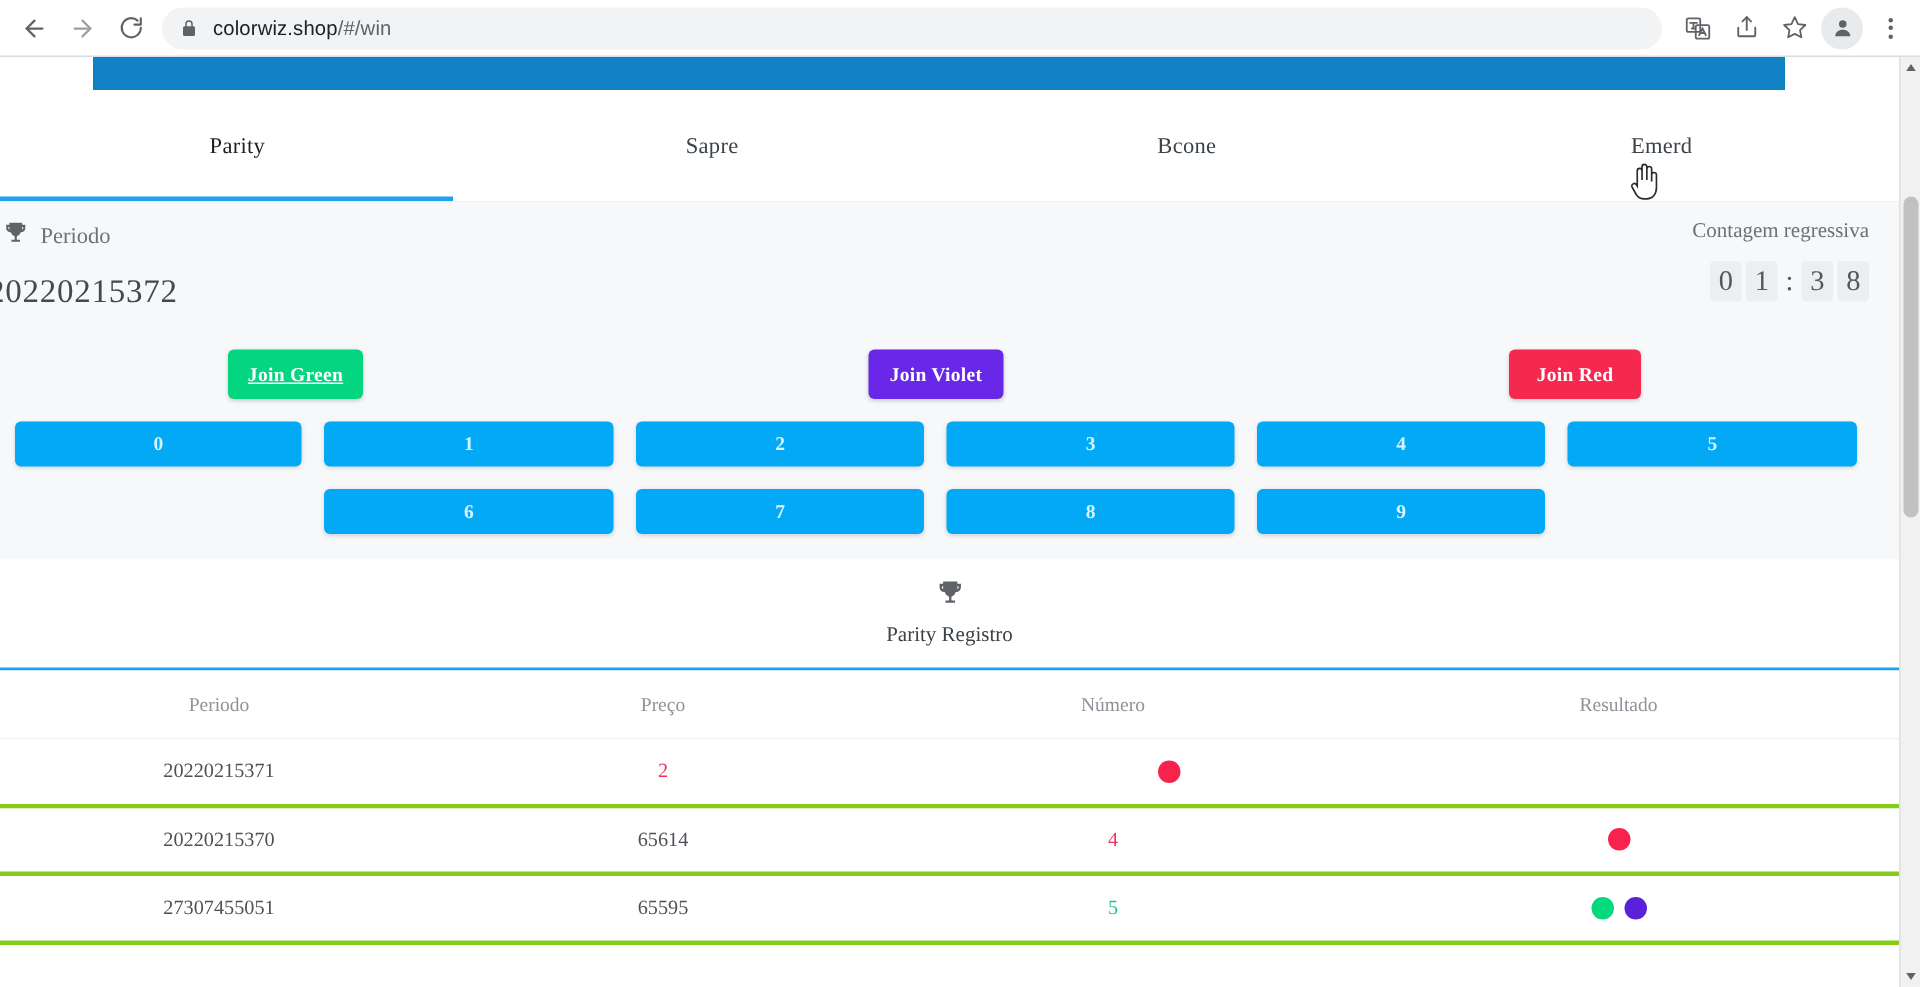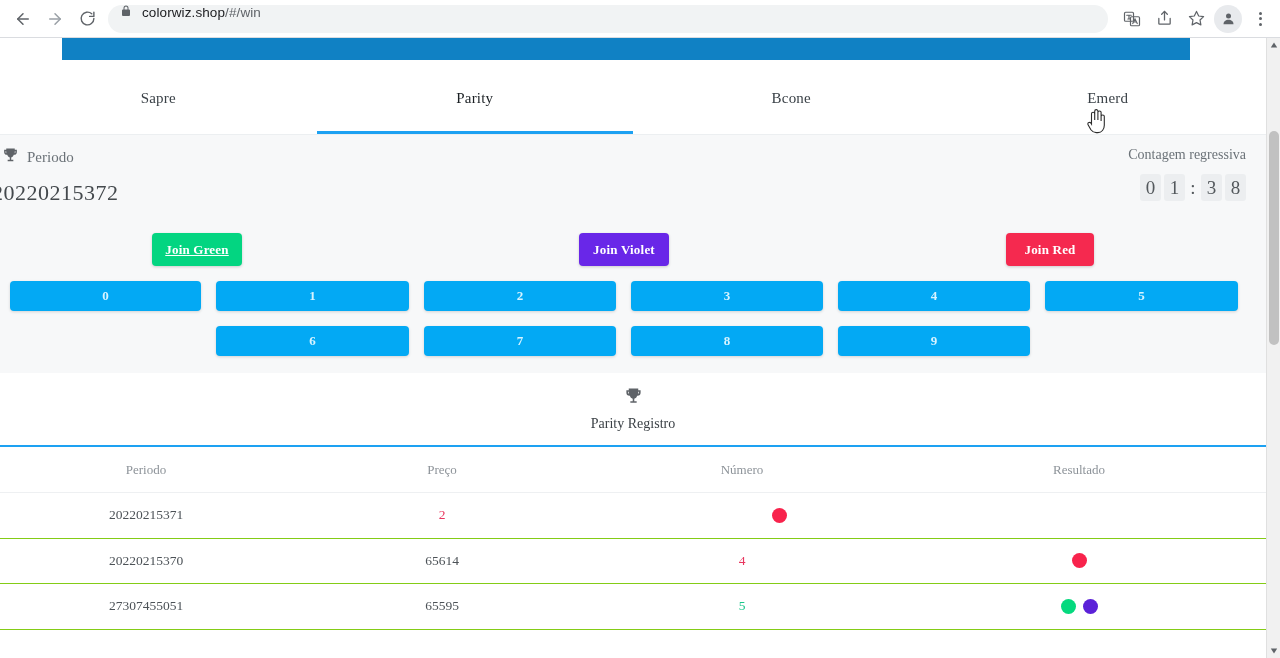--- a/index.html
+++ b/index.html
@@ -20,21 +20,21 @@
   .nav-btns { display: flex; align-items: center; padding-left: 8px; gap: 2px; }
   .nav-btn {
     width: 30px; height: 30px; border-radius: 50%;
     display: flex; align-items: center; justify-content: center;
     color: #5f6368;
   }
   .nav-btn svg { display: block; }
   .omnibox {
     flex: 1; height: 28px; margin: 0 10px 0 6px;
     background: #f1f3f4; border-radius: 14px;
-    display: flex; align-items: flex-start; padding: 0 12px;
+    display: flex; align-items: center; padding: 0 12px;
     max-width: 1000px;
   }
   .omnibox .lock { margin-right: 10px; color: #5f6368; display:flex; }
   .url-text {
     font-family: "Liberation Sans", sans-serif;
     font-size: 13.5px; color: #202124; letter-spacing: .1px;
   }
   .url-text .dim { color: #5f6368; }
   .chrome-icons { display: flex; align-items: center; gap: 4px; padding-right: 6px; }
   .chrome-icon {
@@ -139,21 +139,21 @@
     display: flex; flex-direction: column; align-items: center;
     justify-content: center; gap: 6px;
     border-bottom: 2px solid #1da1f2;
   }
   .registro-title { font-size: 14px; color: #3c4247; }
 
   
   .reg-table { position: absolute; top: 409px; left: 0; width: 1266px; }
   .reg-row {
     display: flex; height: 45.5px; align-items: center;
-    border-bottom: 1px solid #84cc16; background: #ffffff;
+    border-bottom: 3px solid #84cc16; background: #ffffff;
   }
   .reg-row.head { height: 46px; border-bottom: 1px solid #eef0f2; }
   .cell { text-align: center; font-size: 13.5px; color: #4c5257; }
   .c-periodo { width: 292px; }
   .c-preco   { width: 300px; }
   .c-numero  { width: 300px; }
   .c-result  { width: 374px; }
   .reg-row.head .cell { font-size: 13px; color: #8d9399; }
   .num-red { color: #e8365e; }
   .num-green { color: #1bc68a; }
@@ -252,25 +252,25 @@
     </div>
   </div>
 </div>
 
 <div class="viewport">
   <div class="page">
 
     <div class="top-banner"></div>
 
     <div class="tabs">
+      <div class="tab active">
+          <span>Parity</span>
+        </div>
       <div class="tab">
           <span>Sapre</span>
-        </div>
-      <div class="tab active">
-          <span>Parity</span>
         </div>
       <div class="tab">
           <span>Bcone</span>
         </div>
       <div class="tab">
           <span>Emerd</span>
         </div>
     </div>
 
     <div class="period-section">

